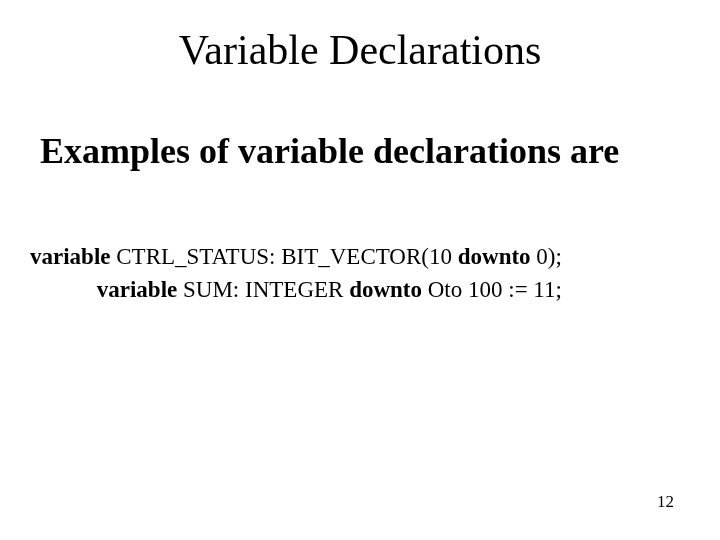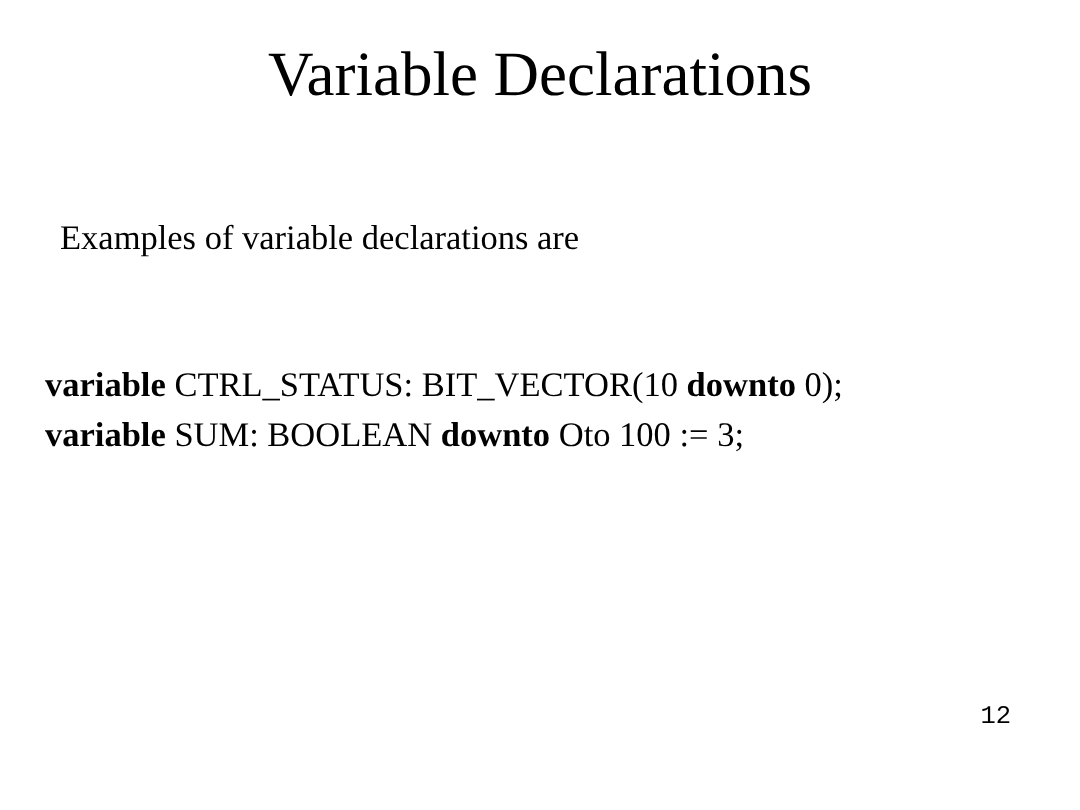--- a/index.html
+++ b/index.html
@@ -22,58 +22,58 @@
     position: absolute;
     top: 26px;
     left: 0;
     width: 100%;
     text-align: center;
     font-size: 42px;
     font-weight: 400;
   }
   .subtitle {
     position: absolute;
-    top: 146px;
+    top: 130px;
     left: 40px;
-    font-size: 23px;
-    font-weight: 400;
+    font-size: 36px;
+    font-weight: 700;
   }
   .code-block {
     position: absolute;
     top: 240px;
     left: 30px;
     font-size: 23px;
     line-height: 1.45;
+    text-align: right;
   }
   .code-block p {
     margin: 0;
     white-space: nowrap;
   }
   .kw { font-weight: 700; }
   .page-number {
     position: absolute;
-    bottom: 52px;
+    bottom: 28px;
     right: 46px;
     font-size: 17px;
-    font-family: Liberation Mono, monospace;
   }
 </style>
 </head>
 <body>
 
 <div class="slide">
 
   <div class="title">Variable Declarations</div>
 
   <div class="subtitle">Examples of variable declarations are</div>
 
   <div class="code-block">
     <p>
       <span class="kw">variable</span><span> CTRL_STATUS: BIT_VECTOR(10 </span><span class="kw">downto</span><span> 0);</span>
     </p>
     <p>
-      <span class="kw">variable</span><span> SUM: BOOLEAN </span><span class="kw">downto</span><span> Oto 100 := 3;</span>
+      <span class="kw">variable</span><span> SUM: INTEGER </span><span class="kw">downto</span><span> Oto 100 := 11;</span>
     </p>
   </div>
 
   <div class="page-number">12</div>
 
 </div>
 
 </body></html>

